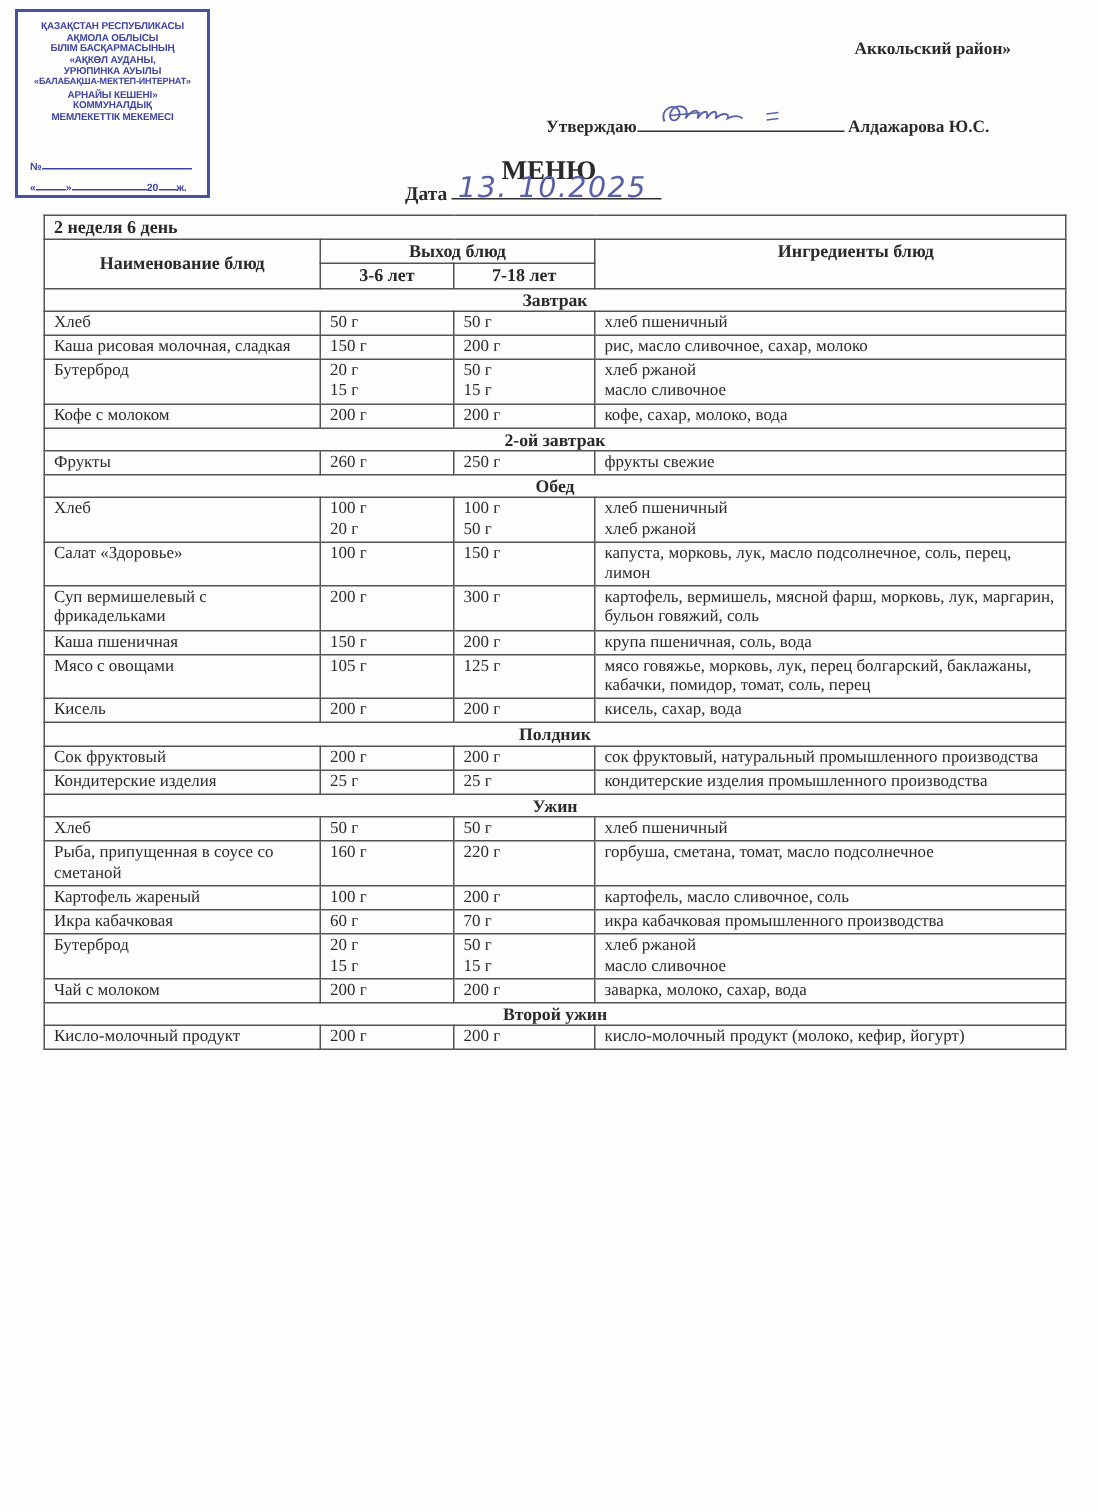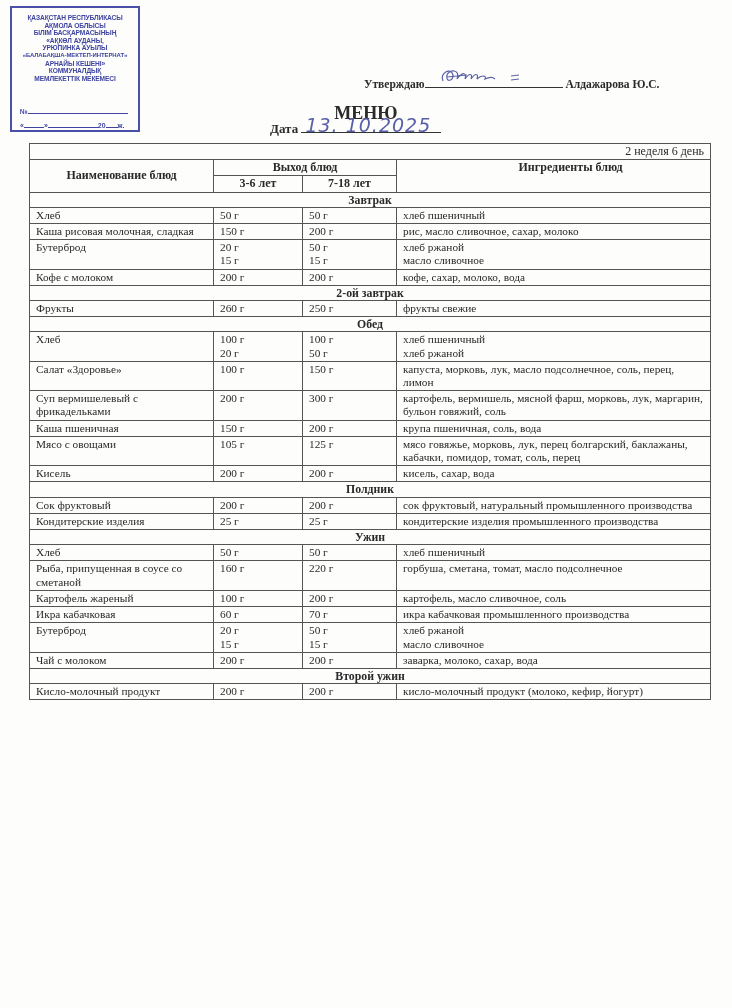--- a/index.html
+++ b/index.html
@@ -37,21 +37,21 @@
     .date-row .date-val { display: inline-block; width: 140px; border-bottom: 1px solid #333; position: relative; height: 14px; vertical-align: baseline; }
     .date-row .hand { position: absolute; left: 4px; top: -4px; font-family: "DejaVu Sans", sans-serif; font-style: italic; font-size: 19px; color: #5860a8; font-weight: normal; letter-spacing: 1px; }
 
     table.menu {
       position: absolute; left: 29px; top: 143px; width: 681px; border-collapse: collapse;
       font-size: 11.3px; line-height: 13.2px; table-layout: fixed;
     }
     table.menu td, table.menu th { border: 1px solid #555; padding: 1px 6px; vertical-align: top; text-align: left; font-weight: normal; }
     table.menu th { font-weight: bold; text-align: center; vertical-align: middle; font-size: 12px; }
     table.menu .section td { font-weight: bold; text-align: center; font-size: 11.8px; padding: 1px 6px 0; }
-    table.menu .week td { font-weight: normal; text-align: right; font-size: 12px; }
+    table.menu .week td { font-weight: bold; text-align: left; font-size: 12px; }
     table.menu td.amt { padding-left: 6px; }
     .stack span { display: block; }
   </style>
 </head>
 <body>
 
 <div class="stamp">
   <span class="line">ҚАЗАҚСТАН РЕСПУБЛИКАСЫ</span>
   <span class="line">АҚМОЛА ОБЛЫСЫ</span>
   <span class="line">БІЛІМ БАСҚАРМАСЫНЫҢ</span>
@@ -63,20 +63,21 @@
   <span class="line">МЕМЛЕКЕТТІК МЕКЕМЕСІ</span>
   <div class="num">
     <span>№</span><span class="ul"></span>
   </div>
   <div class="dt">
     <span>«</span><span class="u1"></span><span>»</span><span class="u2"></span><span>20</span><span class="u3"></span><span>ж.</span>
   </div>
 </div>
 
 <div class="approve">
+  <span class="row">Аккольский район»</span>
 </div>
 <div class="approve-line">
   <span>Утверждаю</span><span class="sig-line">
     <svg class="signature" width="110" height="24" viewBox="0 0 110 24">
       <path d="M6 16 C2 8, 14 2, 16 10 C17 16, 8 18, 10 10 C12 4, 24 4, 20 14 C26 6, 30 8, 28 14 C32 8, 36 8, 34 14 C38 8, 42 8, 40 14 C44 10, 50 10, 48 14 C52 12, 56 12, 58 14" fill="none" stroke="#5860a8" stroke-width="1.2"></path>
       <path d="M10 12 L30 10" fill="none" stroke="#5860a8" stroke-width="1"></path>
       <path d="M74 11 L82 10 M74 15 L82 14" fill="none" stroke="#5860a8" stroke-width="1"></path>
     </svg>
   </span><span> </span><span>Алдажарова Ю.С.</span>
 </div>

